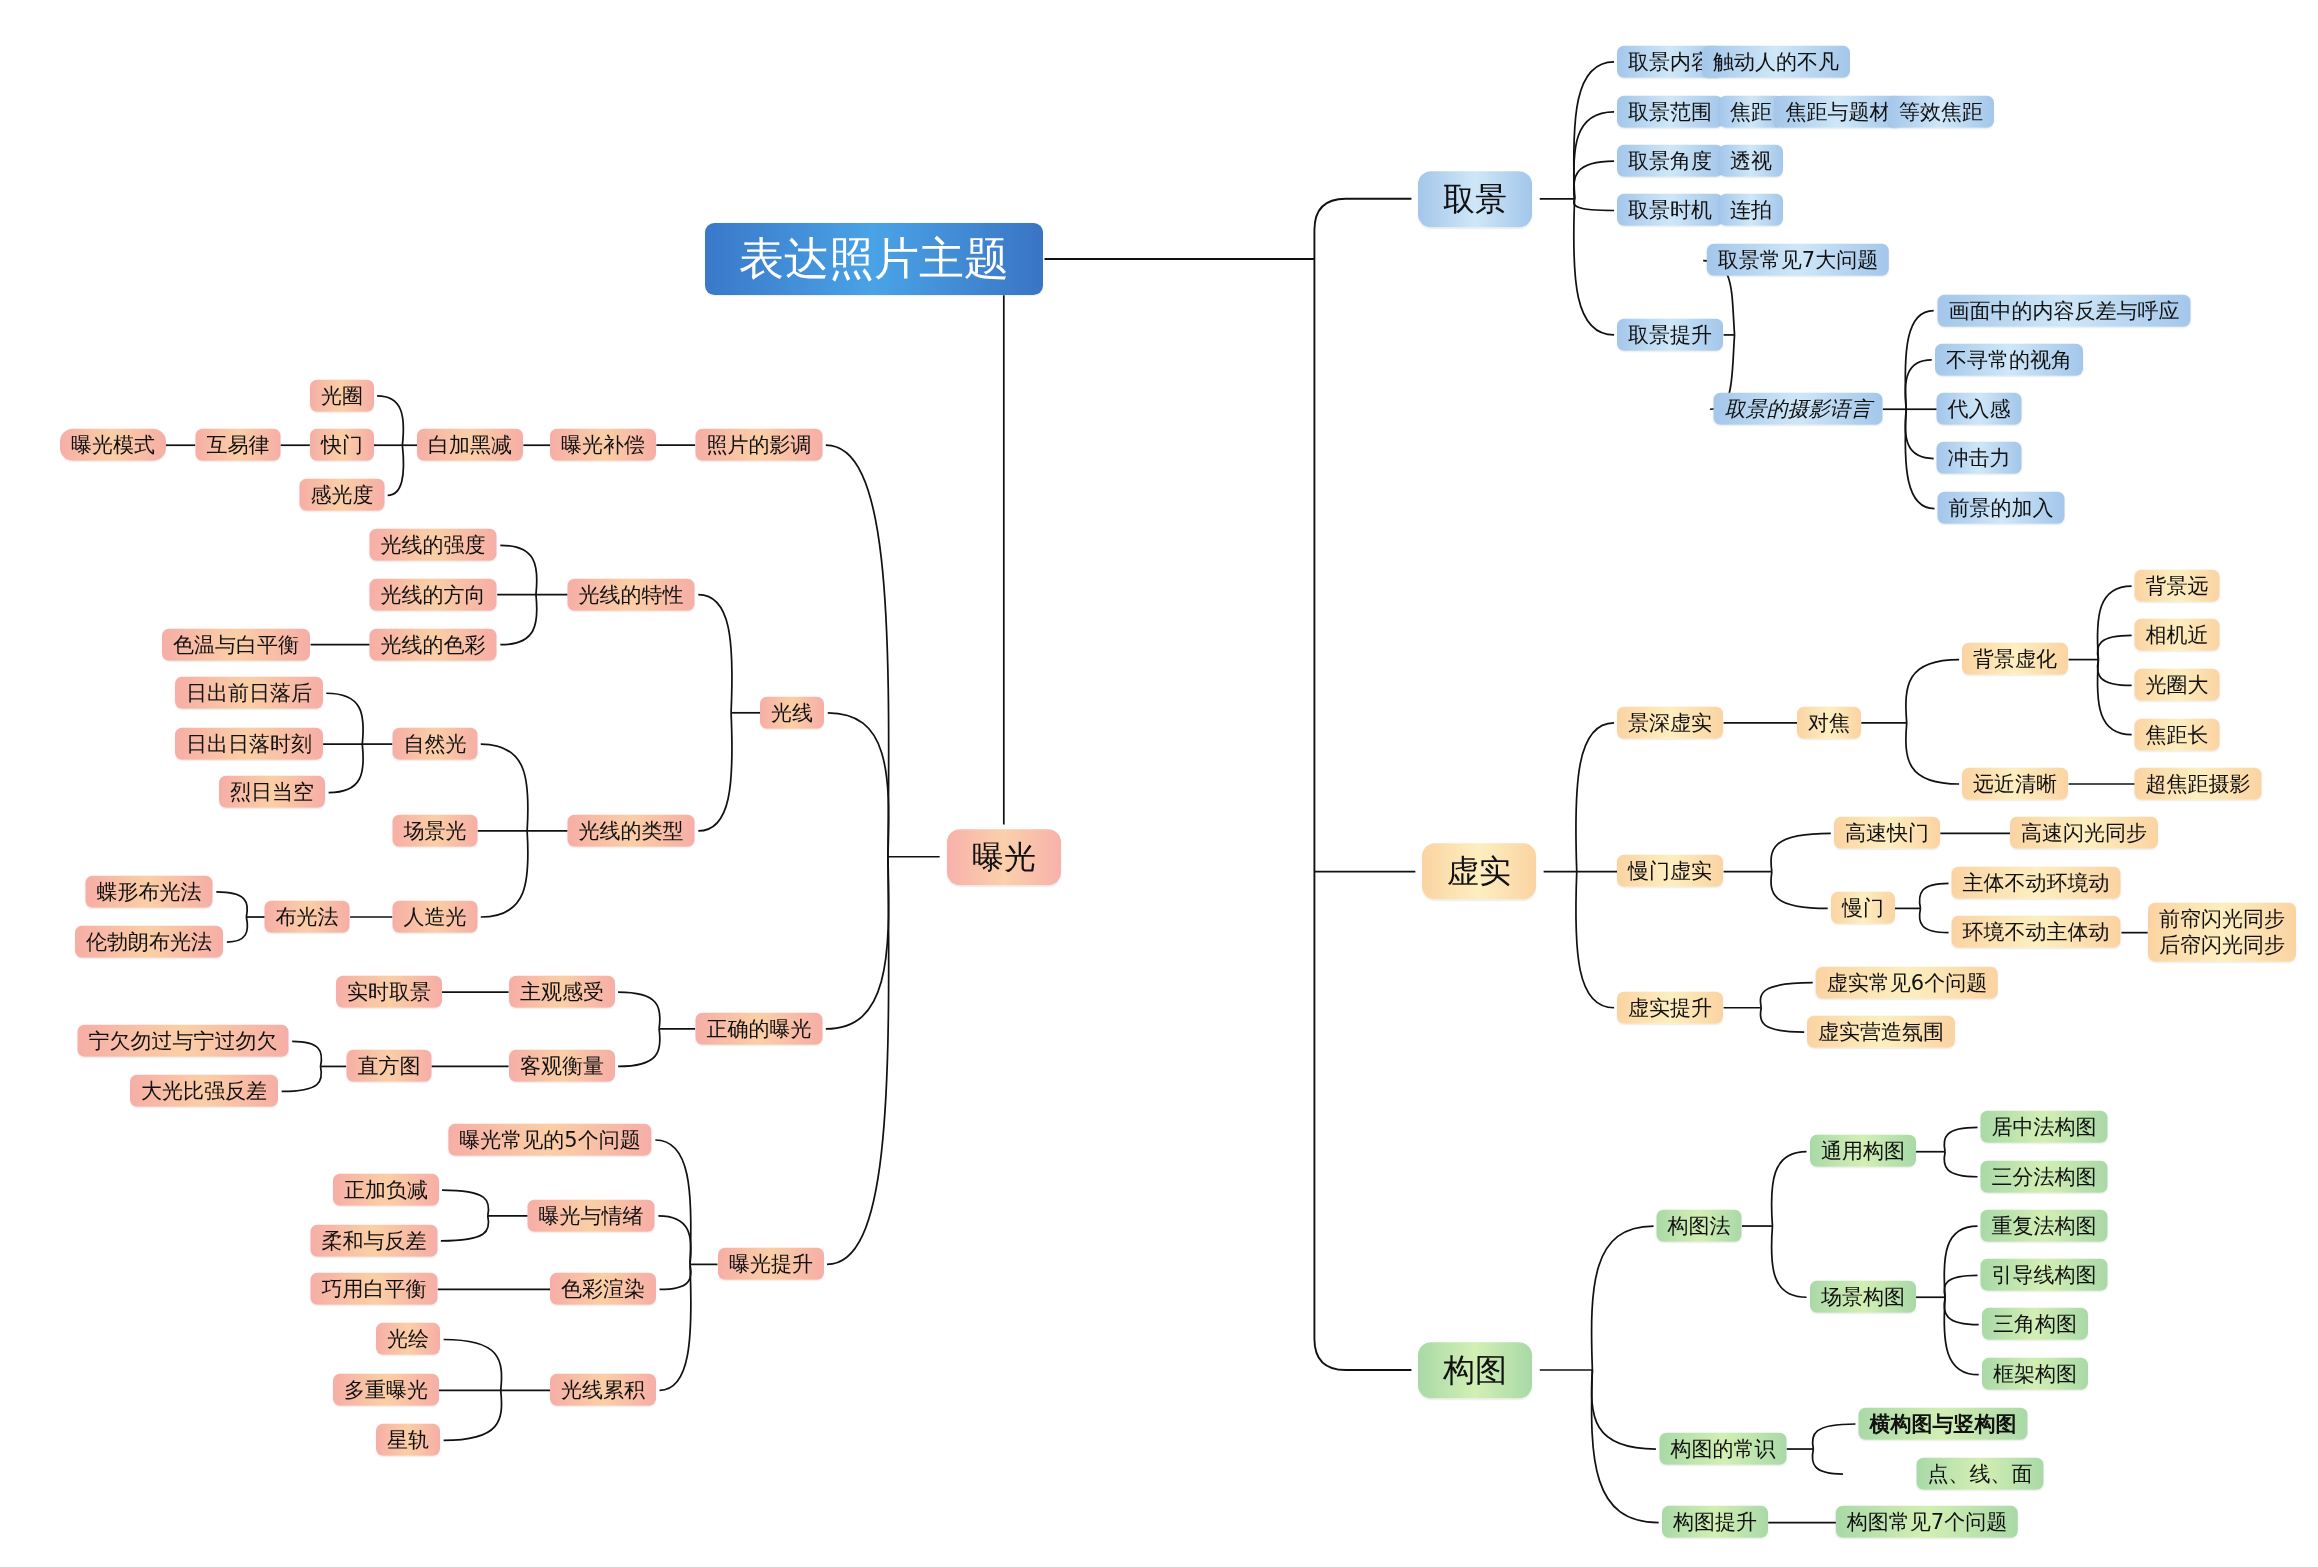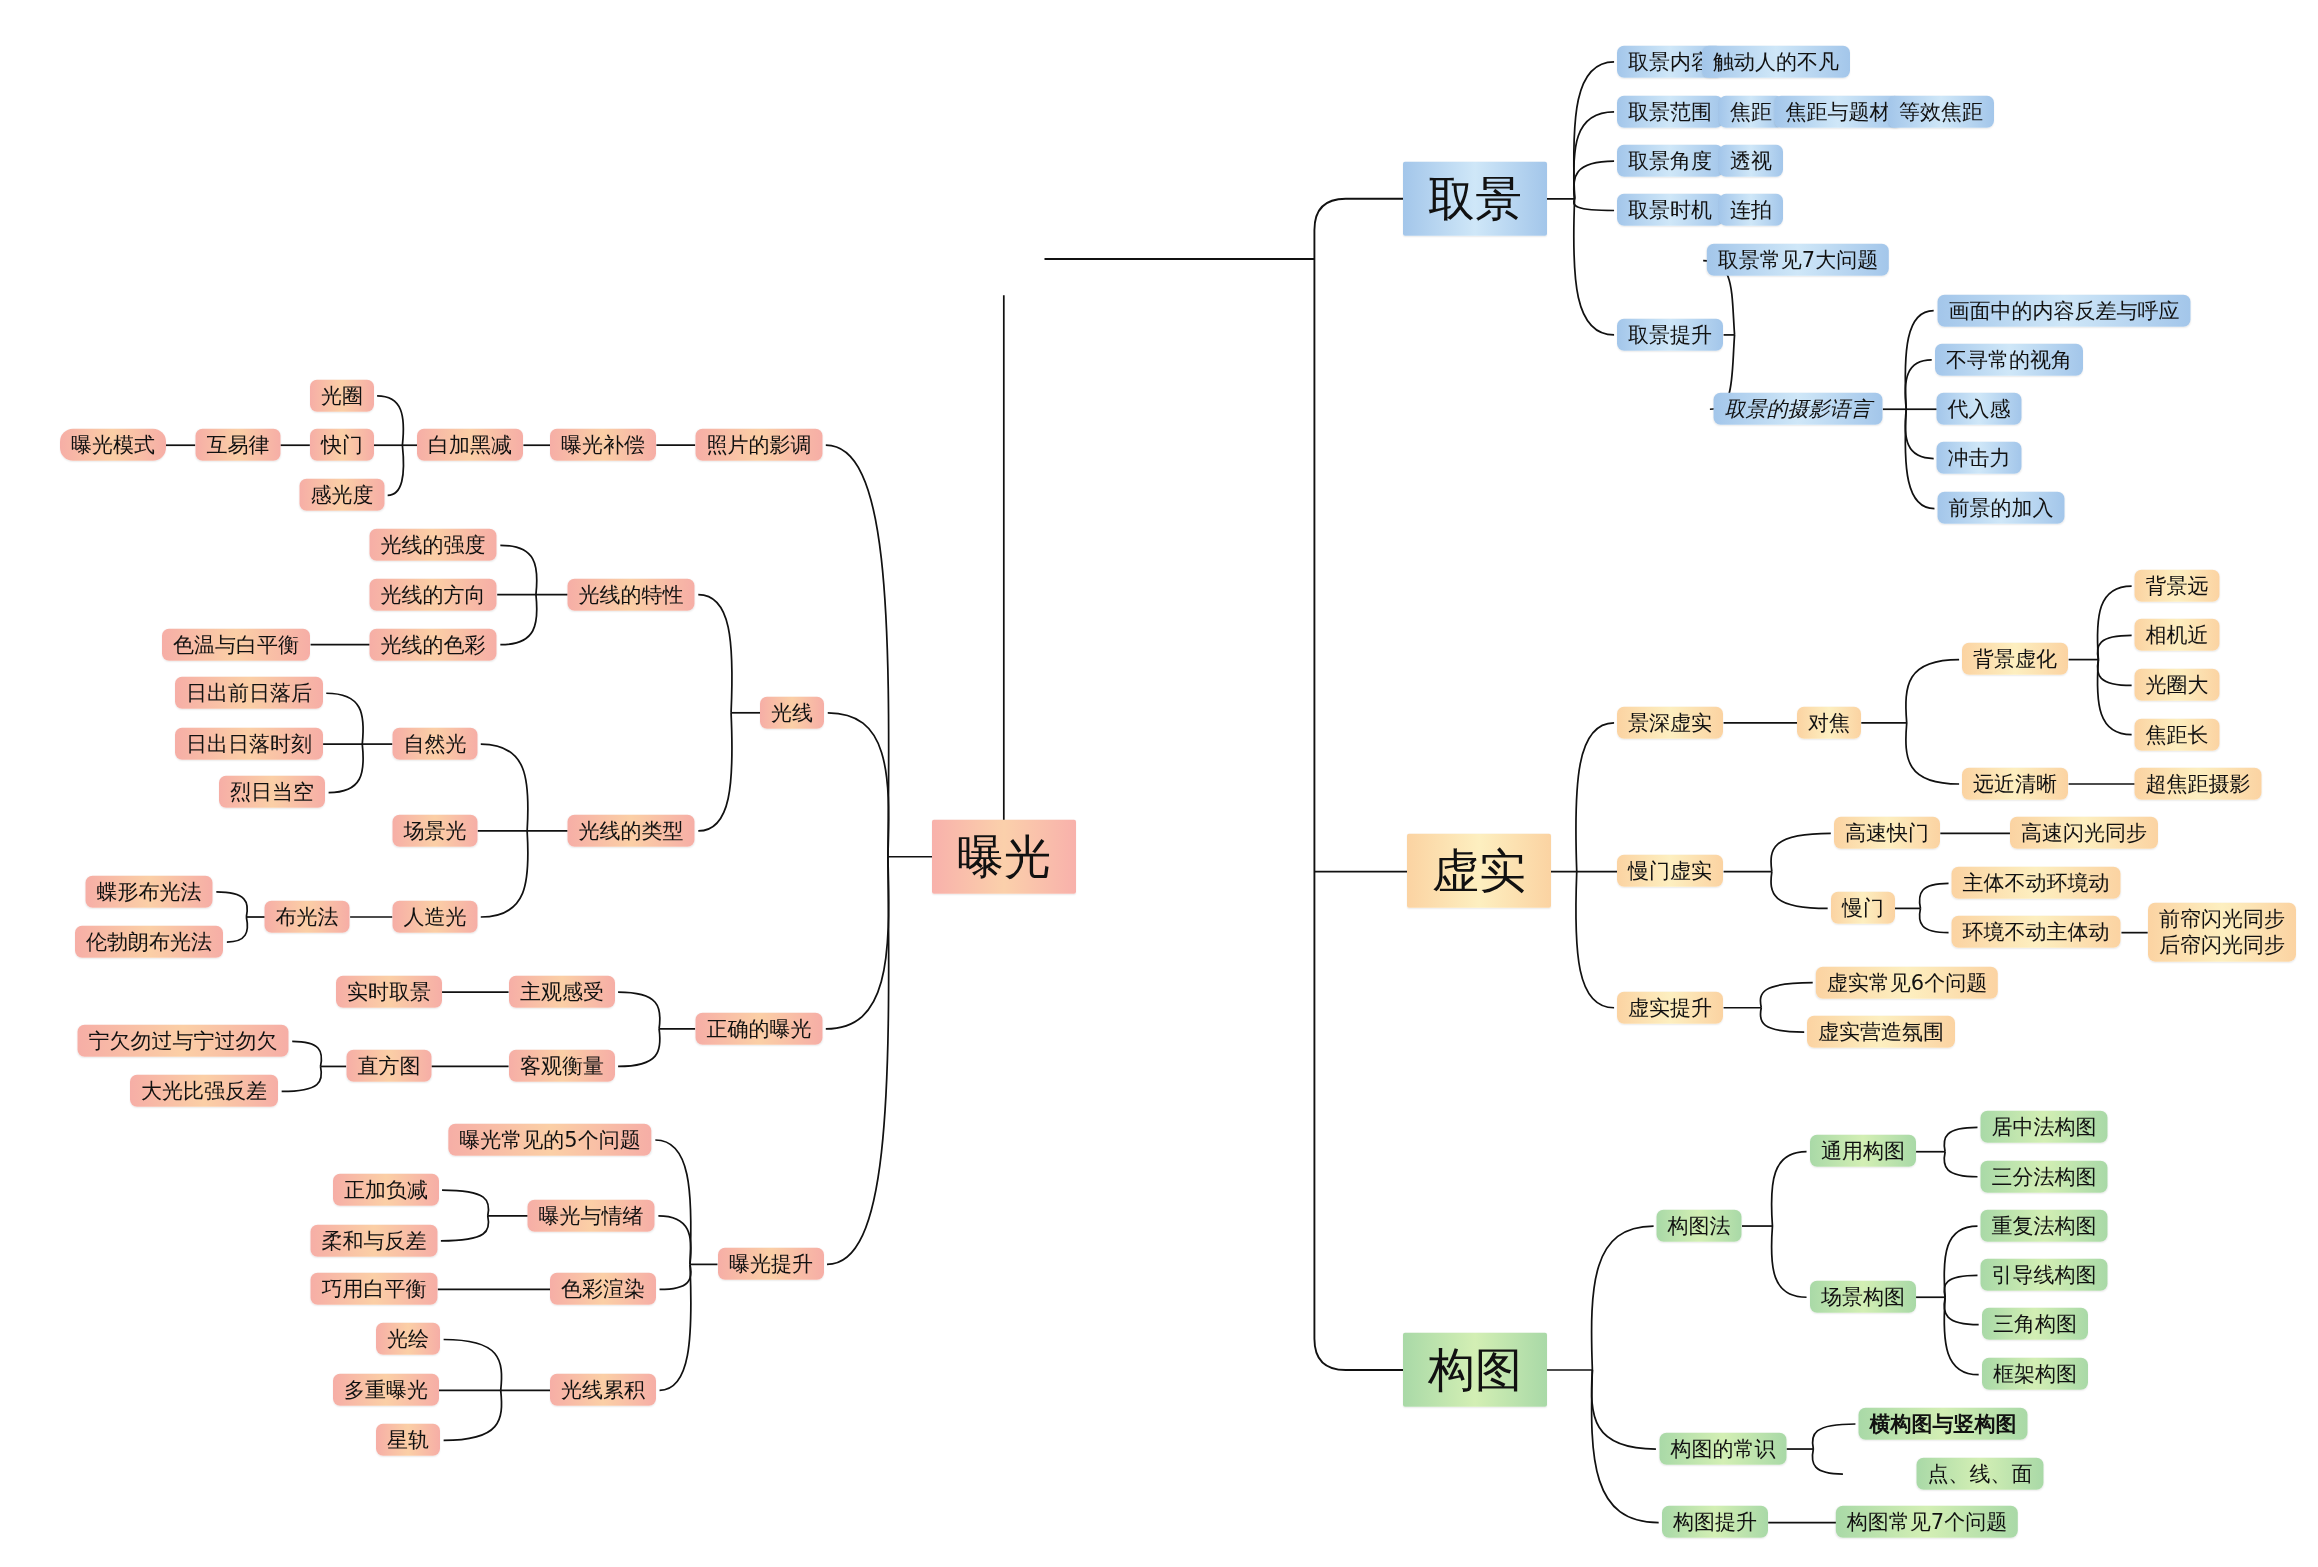--- a/index.html
+++ b/index.html
@@ -12,21 +12,21 @@
     display: flex; align-items: center; justify-content: center;
     color: #111; font-size: 21px; line-height: 1.25; text-align: center;
     border-radius: 7px; padding: 3.1px 11px; transform: translate(-50%, -50%);
     box-shadow: 0 0.8px 1.6px rgba(0,0,0,0.08);
   }
   .node.multiline { white-space: pre; }
   .node.root {
     font-size: 45px; color: #fff; border-radius: 9.4px; padding: 7.8px 34px;
     background: linear-gradient(90deg, #3a78c9 0%, #4aa3e6 50%, #3a74c4 100%);
   }
-  .node.main { font-size: 47px; padding: 7.8px 25px; border-radius: 2px; }
+  .node.main { font-size: 32px; padding: 7.8px 25px; border-radius: 13px; }
   .t-red   { background: linear-gradient(90deg, #f6aea6 0%, #fbcfa6 50%, #f6aea6 100%); }
   .t-blue  { background: linear-gradient(90deg, #a3c6ea 0%, #cfe7f8 50%, #a3c6ea 100%); }
   .t-orange{ background: linear-gradient(90deg, #fbd3a2 0%, #fdefc0 50%, #fbd3a2 100%); }
   .t-green { background: linear-gradient(90deg, #a9d9a7 0%, #d3efb4 50%, #a9d9a7 100%); }
   .main.t-red { background: linear-gradient(90deg, #f8b1ab 0%, #fbd0ab 50%, #f8b1ab 100%); }
 </style>
 </head>
 <body>
 
 <div id="canvas">
@@ -148,20 +148,21 @@
       <path d="M 2449 1658 L 2486.125 1658" fill="none" stroke="#111" stroke-width="2.2"></path>
       <path d="M 2486.125 1658 C 2482.125 1603.4, 2486.125 1567, 2527.5 1567" fill="none" stroke="#111" stroke-width="2.2"></path>
       <path d="M 2486.125 1658 C 2482.125 1641.2, 2486.125 1630, 2527.5 1630" fill="none" stroke="#111" stroke-width="2.2"></path>
       <path d="M 2486.125 1658 C 2482.125 1679, 2486.125 1693, 2529 1693" fill="none" stroke="#111" stroke-width="2.2"></path>
       <path d="M 2486.125 1658 C 2482.125 1717.4, 2486.125 1757, 2529 1757" fill="none" stroke="#111" stroke-width="2.2"></path>
       <path d="M 2283.5 1852 L 2317.7 1852" fill="none" stroke="#111" stroke-width="2.2"></path>
       <path d="M 2317.7 1852 C 2313.7 1832.8, 2317.7 1820, 2371.5 1820" fill="none" stroke="#111" stroke-width="2.2"></path>
       <path d="M 2317.7 1852 C 2313.7 1871.2, 2317.7 1884, 2355.5 1884" fill="none" stroke="#111" stroke-width="2.2"></path>
       <path d="M 2260 1946 L 2346.90625 1946" fill="none" stroke="#111" stroke-width="2.2"></path>
     </svg>
+  <div class="node root" id="node-root" style="left: 874px; top: 259px;">表达照片主题</div>
   <div id="nodes">
       <div class="node t-red main" style="left: 1004px; top: 857px;">曝光</div>
       <div class="node t-red" style="left: 759px; top: 445px;">照片的影调</div>
       <div class="node t-red" style="left: 603px; top: 445px;">曝光补偿</div>
       <div class="node t-red" style="left: 470px; top: 445px;">白加黑减</div>
       <div class="node t-red" style="left: 342px; top: 396px;">光圈</div>
       <div class="node t-red" style="left: 342px; top: 445px;">快门</div>
       <div class="node t-red" style="left: 238px; top: 445px;">互易律</div>
       <div class="node t-red" style="left: 113px; top: 445px; border-radius: 13px;">曝光模式</div>
       <div class="node t-red" style="left: 342px; top: 495px;">感光度</div>

